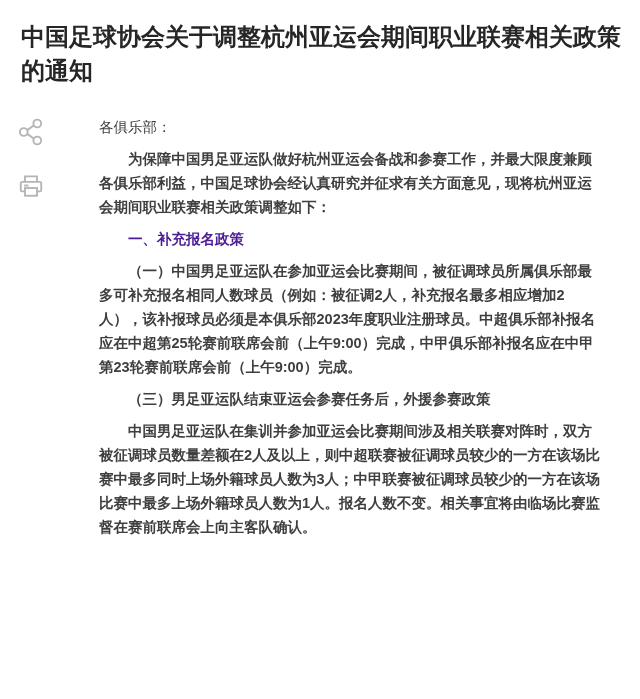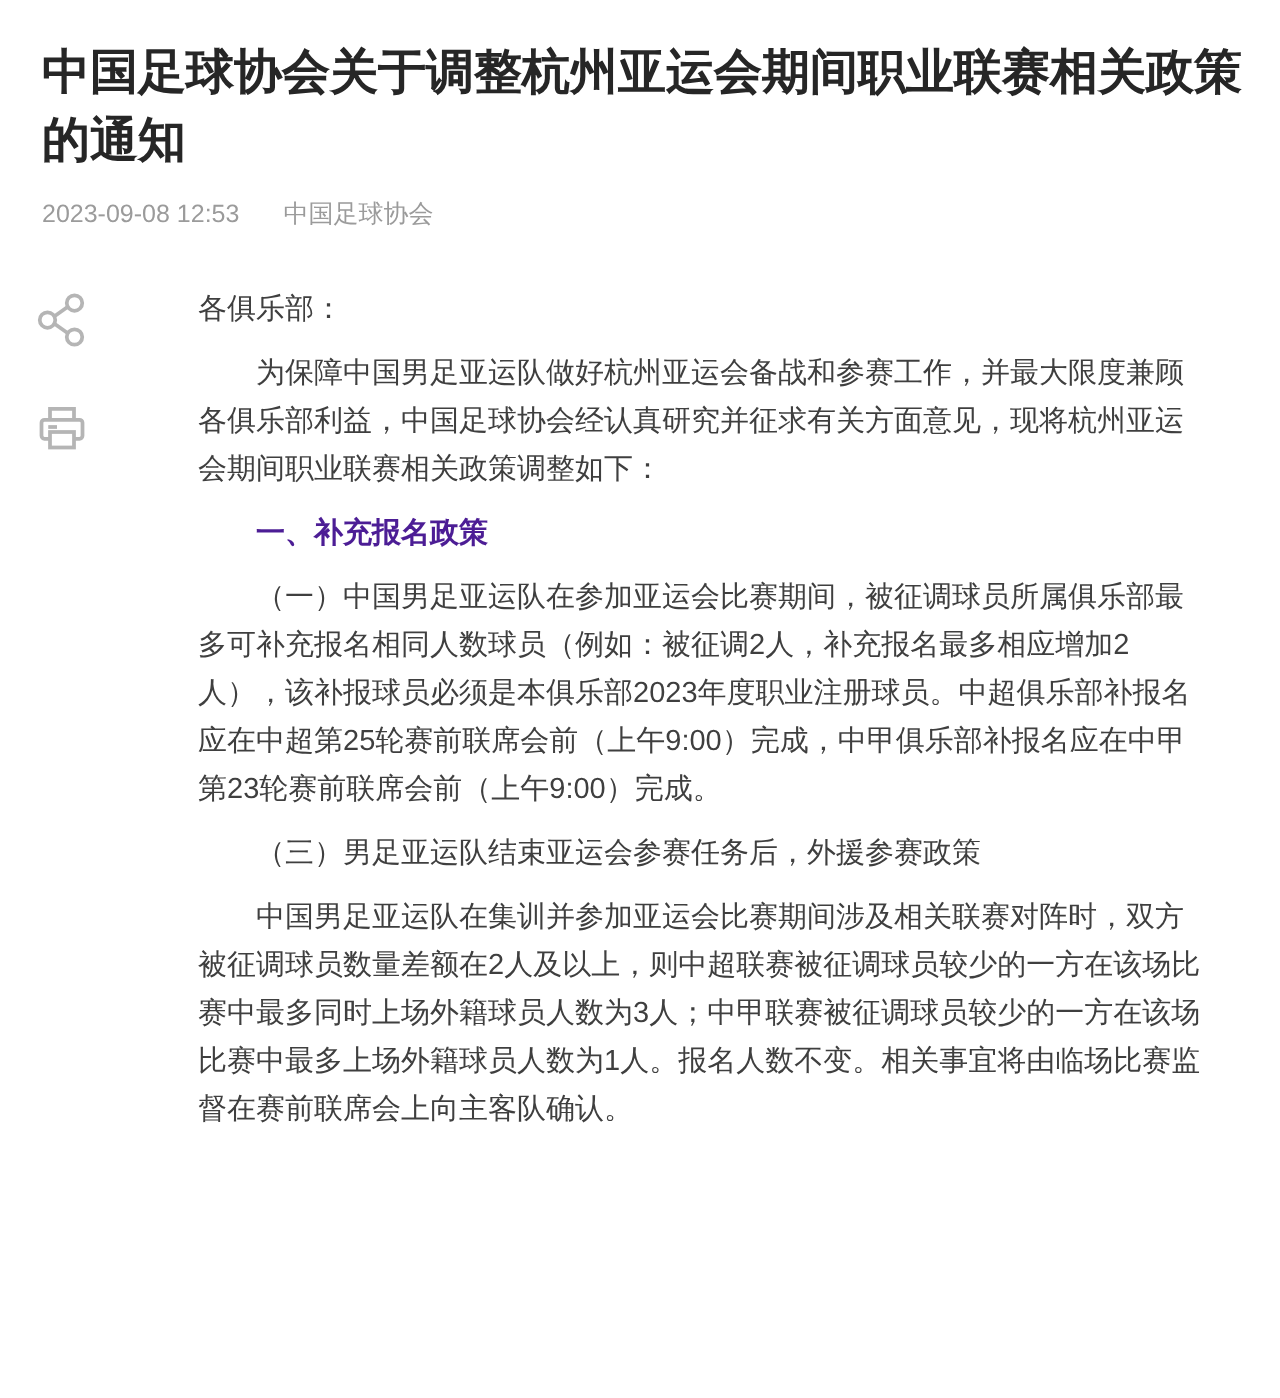--- a/index.html
+++ b/index.html
@@ -20,33 +20,30 @@
 
   .content { display: flex; margin-top: 27px; }
   .rail { width: 99px; flex: 0 0 99px; padding-left: 16px; padding-top: 2px; }
   .rail .tool { display: block; width: 30px; height: 30px; margin-bottom: 24px;
     background: none; border: none; cursor: pointer; padding: 0; }
   .rail svg { display: block; }
 
   .article-body { width: 506px; flex: 0 0 506px; font-size: 14.5px;
     line-height: 24px; color: #3f3f3f; }
   .article-body p { margin: 0 0 8px 0; }
-  .p-indent { text-indent: 2em; }
+  .p-indent { text-indent: 2em; font-weight: bold; }
   .p-heading { text-indent: 2em; font-weight: 700; color: #4c1d95; }
 </style>
 </head>
 <body>
 
 <div class="page">
 
   <div class="header">
     <h1 class="article-title">中国足球协会关于调整杭州亚运会期间职业联赛相关政策的通知</h1>
-    <div class="meta">
-      <span class="date">2023-09-08 12:53</span><a class="source" href="#">中国足球协会</a>
-    </div>
   </div>
 
   <div class="content">
 
     <div class="rail">
       <button class="tool">
         <span>
           <svg width="30" height="30" viewBox="0 0 24 24" fill="none" stroke="#b5b5b5" stroke-width="1.5">
             <circle cx="17" cy="5.2" r="3.1"></circle>
             <circle cx="6.2" cy="12" r="3.1"></circle>

